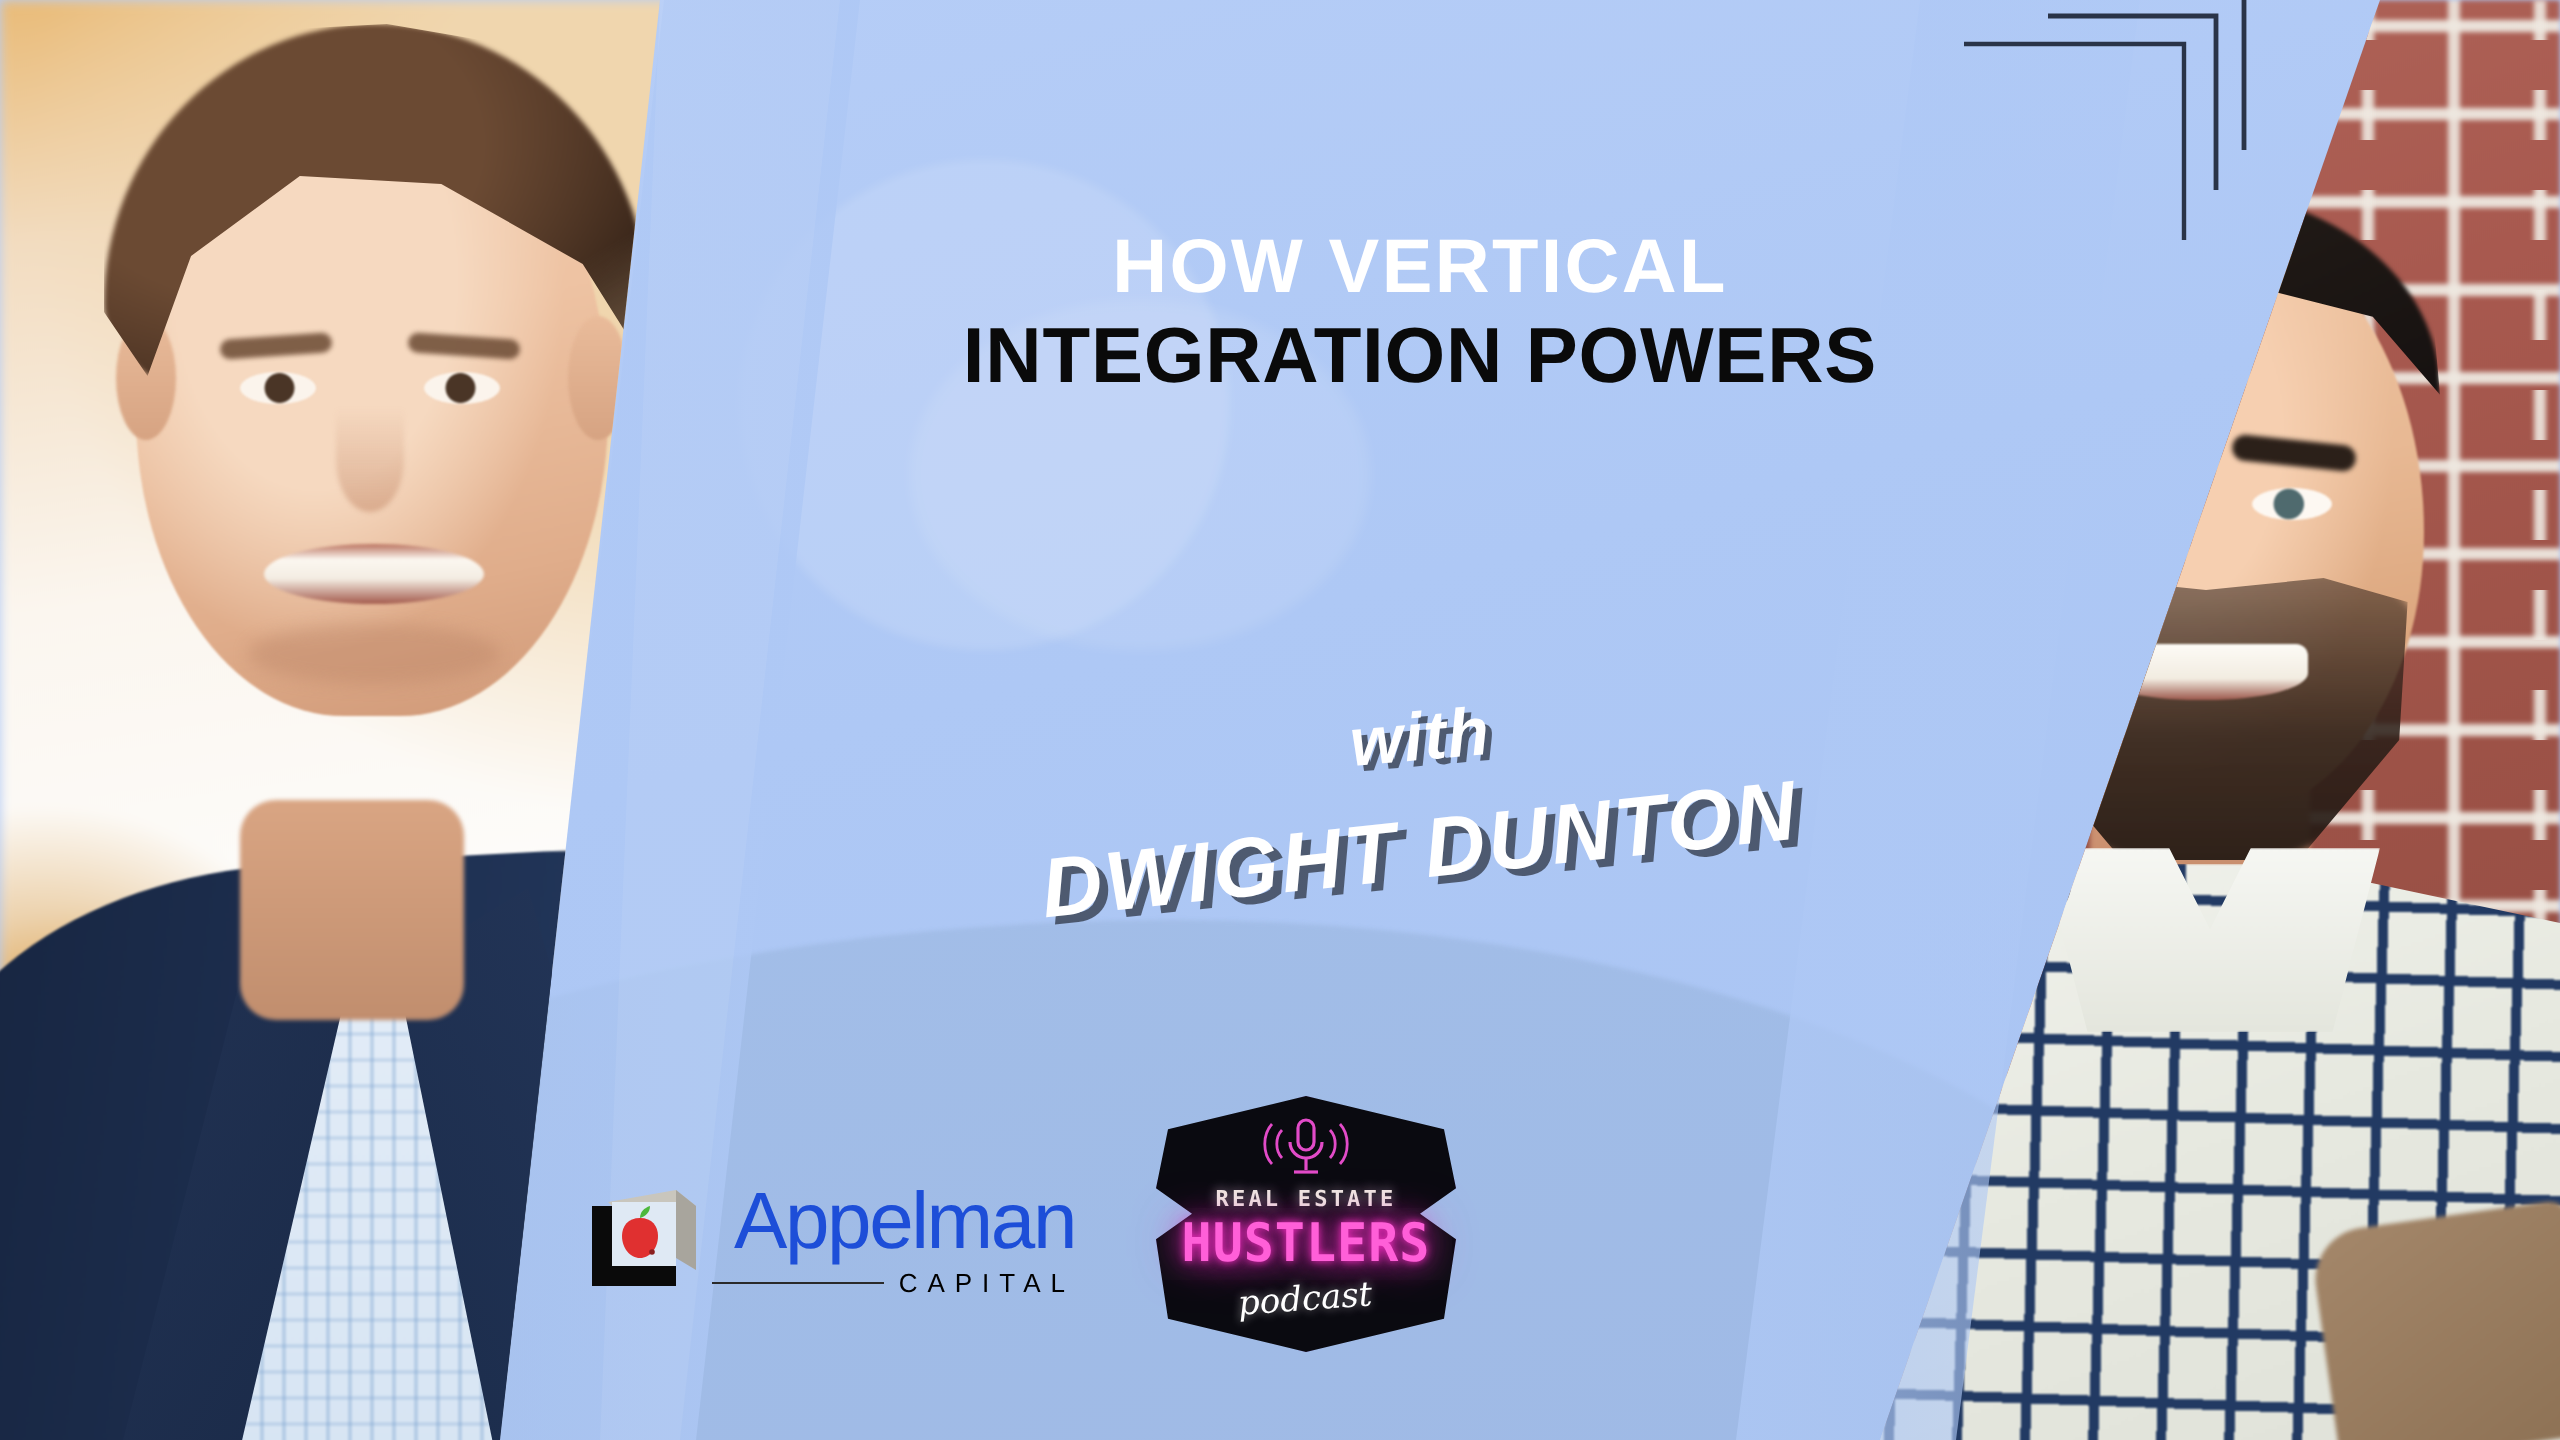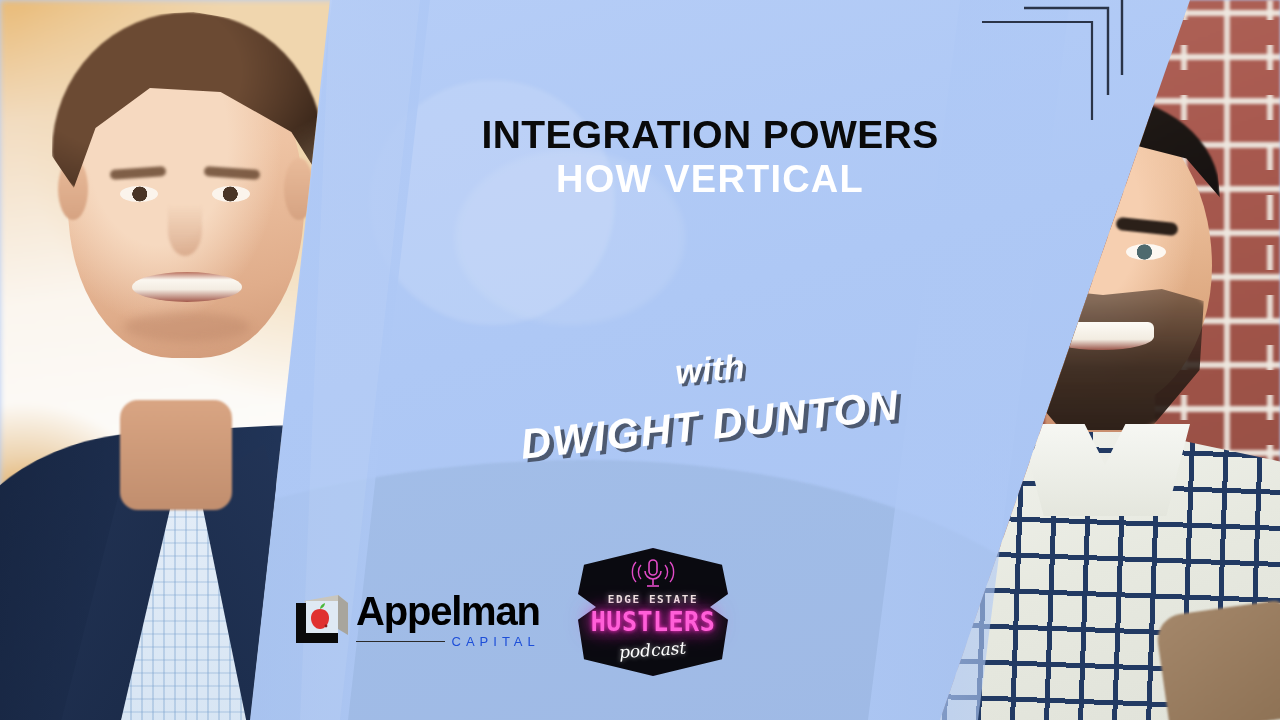--- a/index.html
+++ b/index.html
@@ -269,26 +269,27 @@
   }
 
   
   .appelman-logo {
     position:absolute; left:-108px; top:583px; width:270px; height:72px;
     display:flex; align-items:center; gap:8px;
   }
   .ap-mark { position:relative; width:56px; height:56px; flex:0 0 56px; }
   .ap-words { position:relative; padding-top:2px; }
   .ap-name {
-    font-size:40px; font-weight:700; color:#000000; letter-spacing:-1.2px; line-height:1;
+    font-size:40px; font-weight:400; color:#1d4ed8; letter-spacing:-1.2px; line-height:1;
     display:block;
+    margin-left:11px;
   }
   .ap-sub-row { display:flex; align-items:center; gap:7px; margin-top:3px; }
   .ap-rule { flex:1 1 auto; height:1px; background:#2a2a2a; min-width:78px; }
-  .ap-sub { font-size:13px; letter-spacing:5px; color:#1d4ed8; font-weight:500; }
+  .ap-sub { font-size:13px; letter-spacing:5px; color:#000000; font-weight:500; }
 
   
   .podcast-badge {
     position:absolute; left:178px; top:548px; width:150px; height:128px;
   }
   .pb-hex {
     position:absolute; inset:0;
     background:#0a0a10;
     clip-path:polygon(50% 0%, 96% 13%, 100% 36%, 88% 46%, 100% 56%, 96% 87%, 50% 100%, 4% 87%, 0 56%, 12% 46%, 0 36%, 4% 13%);
     border:0;
@@ -393,22 +394,22 @@
     <svg width="150" height="120" viewBox="0 0 150 120" fill="none">
       <path d="M2 22 H112 V120" stroke="#2A3448" stroke-width="2.2" fill="none"></path>
       <path d="M44 8 H128 V95" stroke="#2A3448" stroke-width="2.4" fill="none"></path>
       <path d="M78 -4 H142 V75" stroke="#2A3448" stroke-width="2.4" fill="none"></path>
     </svg>
   </div>
 
   <div class="center">
 
     <div class="title-block">
+      <span class="title-line t-white">HOW VERTICAL</span>
       <span class="title-line t-dark">INTEGRATION POWERS</span>
-      <span class="title-line t-white">HOW VERTICAL</span>
     </div>
 
     <div class="with-block">
       <span class="with-word">with</span>
       <span class="guest-name">DWIGHT DUNTON</span>
     </div>
 
     <div class="appelman-logo">
       <div class="ap-mark">
         <svg width="56" height="56" viewBox="0 0 56 56">
@@ -442,20 +443,20 @@
         <svg class="pb-mic" viewBox="0 0 54 33" fill="none">
           <rect x="23" y="3" width="8" height="15" rx="4" stroke="#e24bc8" stroke-width="1.6"></rect>
           <path d="M19 14 a8 8 0 0 0 16 0" stroke="#e24bc8" stroke-width="1.6" fill="none"></path>
           <path d="M27 22 v6" stroke="#e24bc8" stroke-width="1.6"></path>
           <path d="M21 29 h12" stroke="#e24bc8" stroke-width="1.6"></path>
           <path d="M15 8 a7 9 0 0 0 0 14" stroke="#e24bc8" stroke-width="1.4" fill="none"></path>
           <path d="M10 5 a10 13 0 0 0 0 20" stroke="#e24bc8" stroke-width="1.4" fill="none"></path>
           <path d="M39 8 a7 9 0 0 1 0 14" stroke="#e24bc8" stroke-width="1.4" fill="none"></path>
           <path d="M44 5 a10 13 0 0 1 0 20" stroke="#e24bc8" stroke-width="1.4" fill="none"></path>
         </svg>
-        <div class="pb-realestate">EDGE ESTATE</div>
+        <div class="pb-realestate">REAL ESTATE</div>
         <div class="pb-hustlers">HUSTLERS</div>
         <div class="pb-podcast">podcast</div>
       </div>
     </div>
 
   </div>
 </div>
 
 </body></html>

